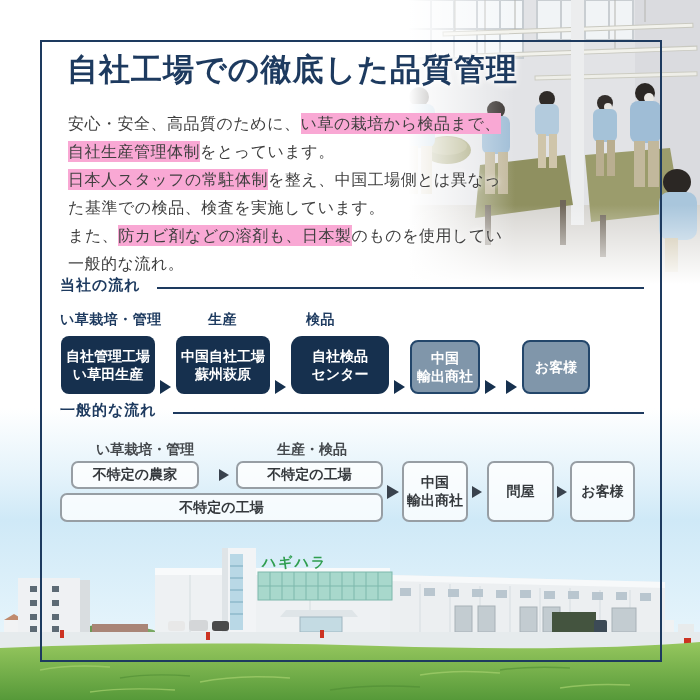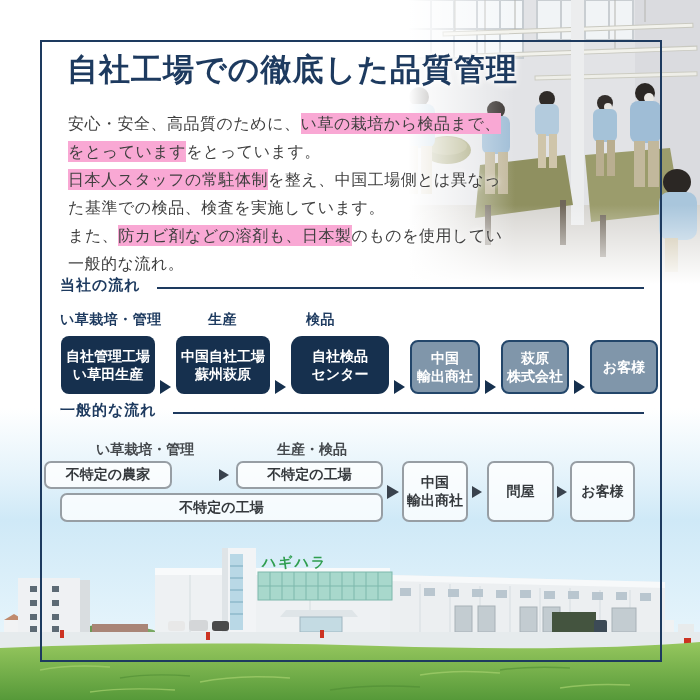--- a/index.html
+++ b/index.html
@@ -42,21 +42,21 @@
   .cbox.light{background:#8096aa;border:2px solid #23466a;height:54px;}
   .w94{width:94px;}.w86{width:98px;border-radius:11px;}.w70{width:70px;}.w68{width:68px;}
   .arr{width:0;height:0;border-top:7px solid transparent;border-bottom:7px solid transparent;
     border-left:11px solid #16304e;margin:0 5px;flex:none;}
   
   .glabel{position:absolute;top:441px;z-index:3;font-size:14px;font-weight:bold;color:#45494d;}
   .gl1{left:96px;}.gl2{left:277px;}
   .gbox{position:absolute;z-index:3;background:rgba(255,255,255,.78);border:2px solid #979ea4;
     border-radius:7px;font-size:14px;font-weight:bold;color:#35393d;line-height:1.25;
     display:flex;align-items:center;justify-content:center;text-align:center;box-sizing:border-box;}
-  .gb1{left:44px;top:461px;width:128px;height:28px;text-align:right;}
+  .gb1{left:71px;top:461px;width:128px;height:28px;text-align:right;}
   .gb2{left:236px;top:461px;width:147px;height:28px;}
   .gb3{left:60px;top:493px;width:323px;height:29px;}
   .gb4{left:402px;top:461px;width:66px;height:61px;}
   .gb5{left:487px;top:461px;width:67px;height:61px;align-items:center;}
   .gb6{left:570px;top:461px;width:65px;height:61px;}
   .garr{position:absolute;z-index:3;width:0;height:0;border-top:6px solid transparent;
     border-bottom:6px solid transparent;border-left:10px solid #39424d;}
   .ga1{left:219px;top:469px;}
   .ga2{left:387px;top:485px;border-top-width:7px;border-bottom-width:7px;border-left-width:12px;}
   .ga3{left:472px;top:486px;}
@@ -258,21 +258,21 @@
       </g>
     </svg>
   </div>
 
   <div class="frame"></div>
 
   <h1 class="title">自社工場での徹底した品質管理</h1>
 
   <div class="intro">
       <div><span>安心・安全、高品質のために、</span><span class="hl">い草の栽培から検品まで、</span></div>
-      <div><span class="hl">をとっています</span><span>をとっています。</span></div>
+      <div><span class="hl">自社生産管理体制</span><span>をとっています。</span></div>
       <div><span class="hl">日本人スタッフの常駐体制</span><span>を整え、中国工場側とは異なっ</span></div>
       <div><span>た基準での検品、検査を実施しています。</span></div>
       <div><span>また、</span><span class="hl">防カビ剤などの溶剤も、日本製</span><span>のものを使用してい</span></div>
       <div><span>一般的な流れ。</span></div>
     </div>
 
   <div class="sec-head sec1">
     <span class="sec-title">当社の流れ</span>
     <span class="sec-line"></span>
   </div>
@@ -290,23 +290,20 @@
       </div>
     <div class="arr"></div>
     <div class="cbox dark w86">
         <span>自社検品<br>センター</span>
       </div>
     <div class="arr"></div>
     <div class="cbox light w70">
         <span>中国<br>輸出商社</span>
       </div>
     <div class="arr"></div>
-    <div class="cbox light w68">
-        <span>萩原<br>株式会社</span>
-      </div>
     <div class="arr"></div>
     <div class="cbox light w68">
         <span>お客様</span>
       </div>
   </div>
 
   <div class="sec-head sec2">
     <span class="sec-title">一般的な流れ</span>
     <span class="sec-line"></span>
   </div>

